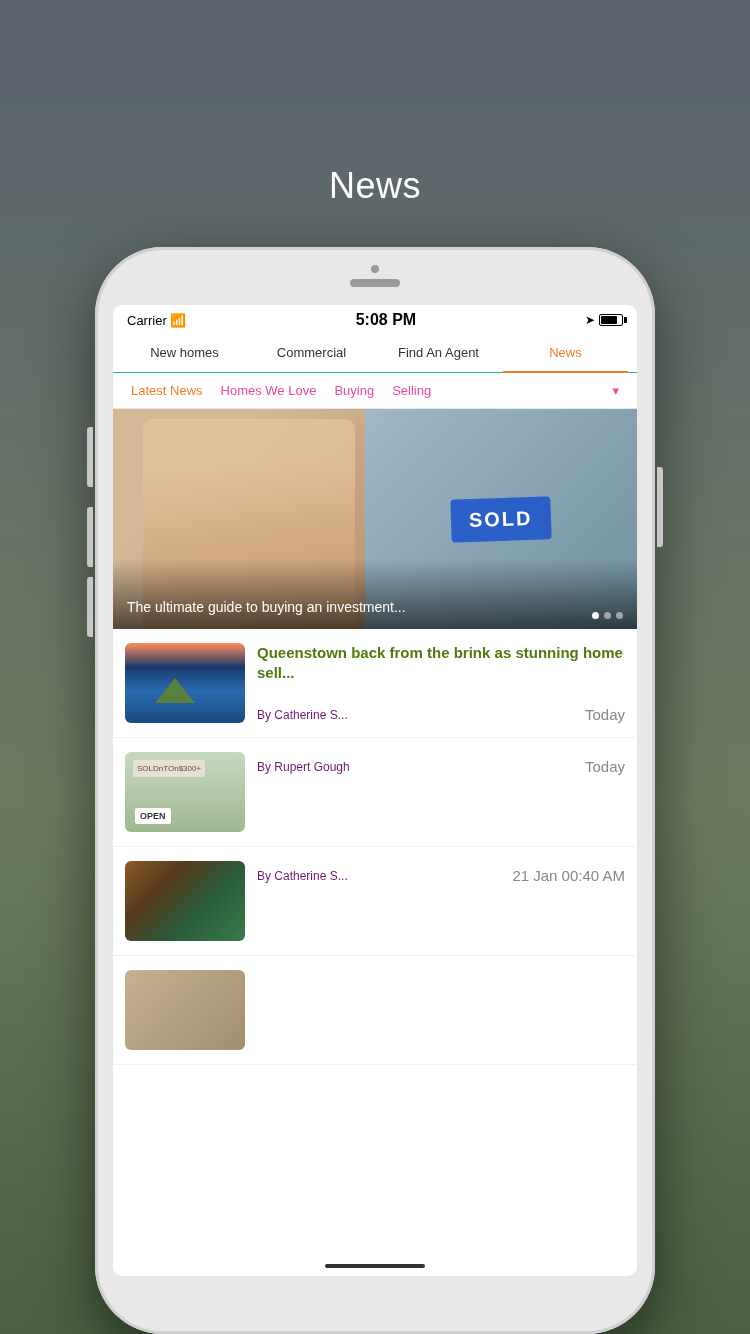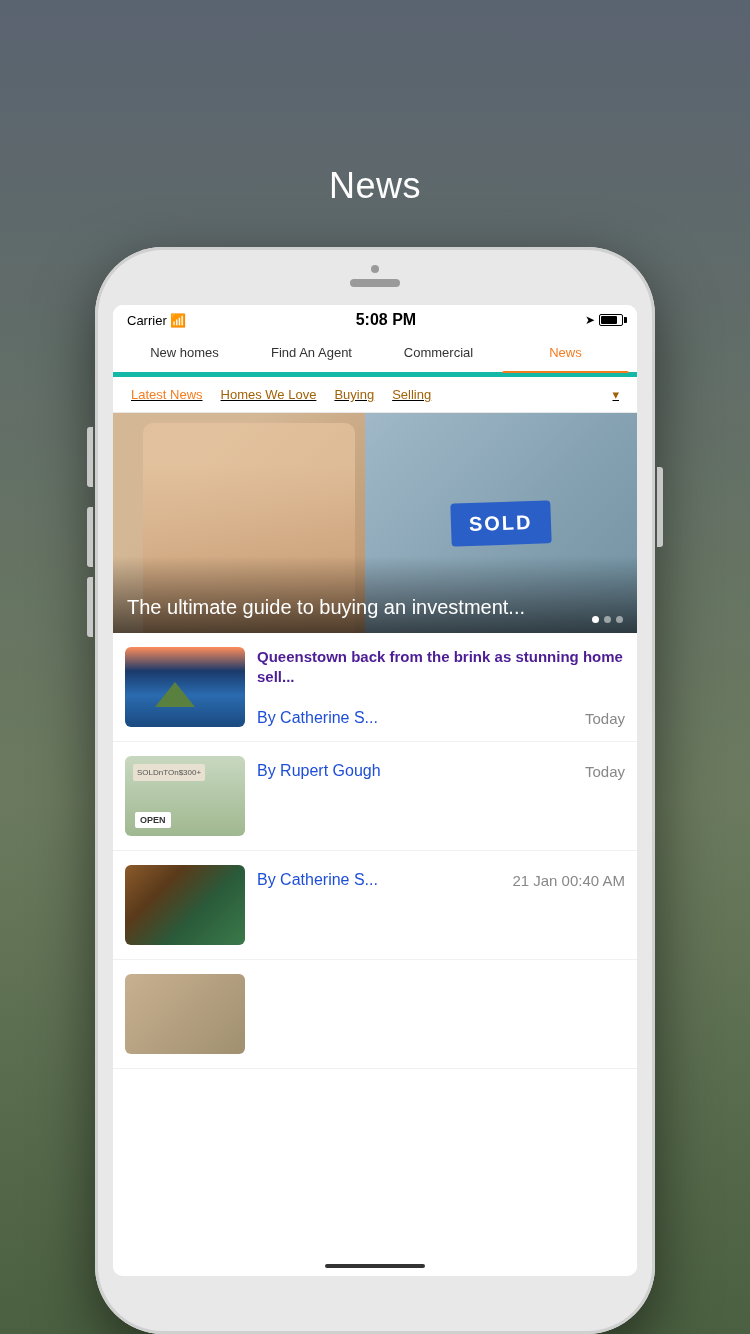--- a/index.html
+++ b/index.html
@@ -176,21 +176,21 @@
       width: 80%;
       height: 100%;
       background: #000;
       border-radius: 1px;
     }
 
     
     .nav-tabs {
       display: flex;
       align-items: center;
-      border-bottom: 5px solid #14b8a6;
+      border-bottom: 1px solid #14b8a6;
       padding: 0 8px;
       flex-shrink: 0;
       background: white;
     }
 
     .nav-tab {
       flex: 1;
       text-align: center;
       padding: 12px 4px;
       font-size: 13px;
@@ -219,28 +219,27 @@
     
     .category-tabs {
       display: flex;
       align-items: flex-start;
       padding: 0 10px;
       border-bottom: 1px solid #e8e8e8;
       flex-shrink: 0;
       background: white;
       gap: 2px;
       overflow: hidden;
-      text-decoration: underline;
     }
 
     .category-tab {
       padding: 10px 8px;
       font-size: 13px;
       font-weight: 500;
-      color: #a16207;
+      color: #ec4899;
       cursor: pointer;
       white-space: nowrap;
     }
 
     .category-tab.active {
       color: #f47c20;
     }
 
     .category-tab.more {
       display: flex;
@@ -262,21 +261,21 @@
       position: absolute;
       bottom: 0;
       left: 0;
       right: 0;
       background: linear-gradient(transparent, rgba(0,0,0,0.6));
       padding: 40px 14px 14px;
     }
 
     .hero-caption {
       color: white;
-      font-size: 20px;
+      font-size: 14px;
       font-weight: 500;
     }
 
     .hero-dots {
       position: absolute;
       bottom: 10px;
       right: 14px;
       display: flex;
       gap: 5px;
     }
@@ -422,34 +421,34 @@
     .news-content {
       flex: 1;
       display: flex;
       flex-direction: column;
       justify-content: space-between;
     }
 
     .news-title {
       font-size: 15px;
       font-weight: 600;
-      color: #4c1d95;
+      color: #4d7c0f;
       line-height: 1.35;
     }
 
     .news-meta {
       display: flex;
       justify-content: space-between;
       align-items: center;
       margin-top: 6px;
     }
 
     .news-author {
-      font-size: 16px;
-      color: #1d4ed8;
+      font-size: 12px;
+      color: #701a75;
     }
 
     .news-date {
       font-size: 15px;
       color: #888;
     }
 
     
     .home-indicator {
       height: 20px;
@@ -493,22 +492,22 @@
         <div class="status-right">
           <span style="font-size:12px;">➤</span>
           <div class="battery-icon">
             <div class="battery-fill"></div>
           </div>
         </div>
       </div>
 
       <div class="nav-tabs">
         <div class="nav-tab">New homes</div>
+        <div class="nav-tab">Commercial</div>
         <div class="nav-tab">Find An Agent</div>
-        <div class="nav-tab">Commercial</div>
         <div class="nav-tab active">News</div>
       </div>
 
       <div class="category-tabs">
         <div class="category-tab active">Latest News</div>
         <div class="category-tab">Homes We Love</div>
         <div class="category-tab">Buying</div>
         <div class="category-tab">Selling</div>
         <div class="category-tab more">
           <span>▾</span>

